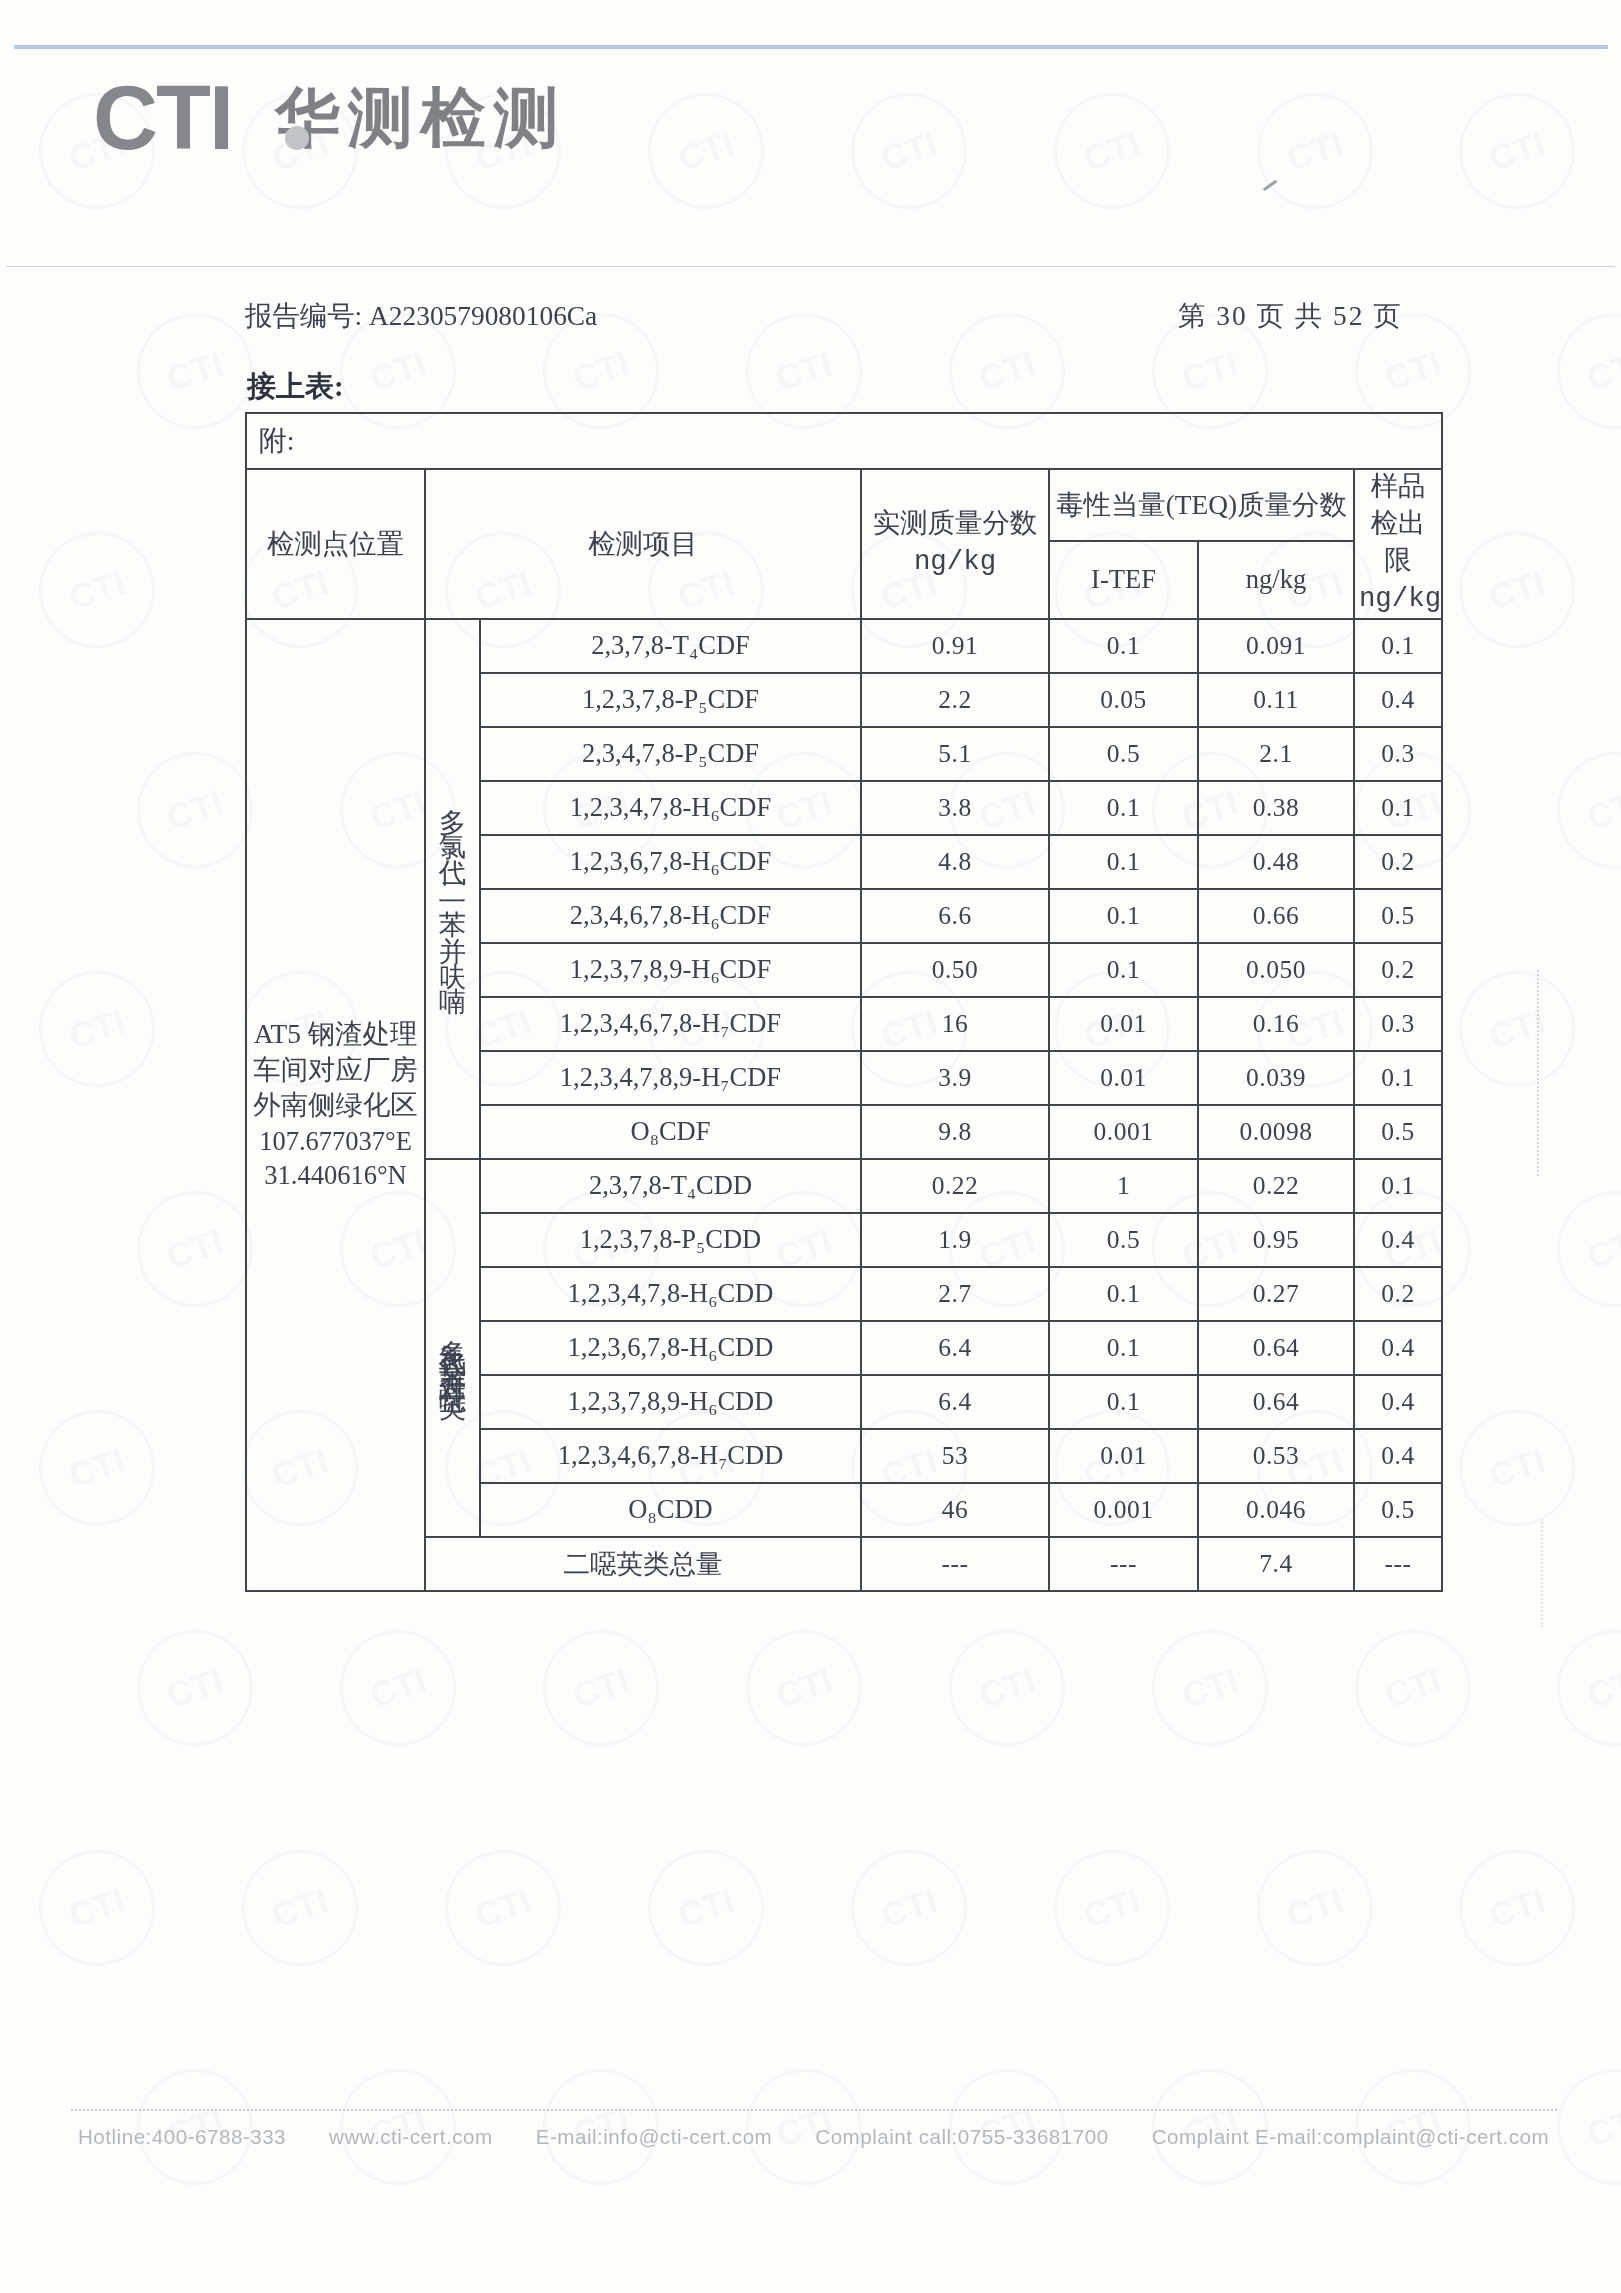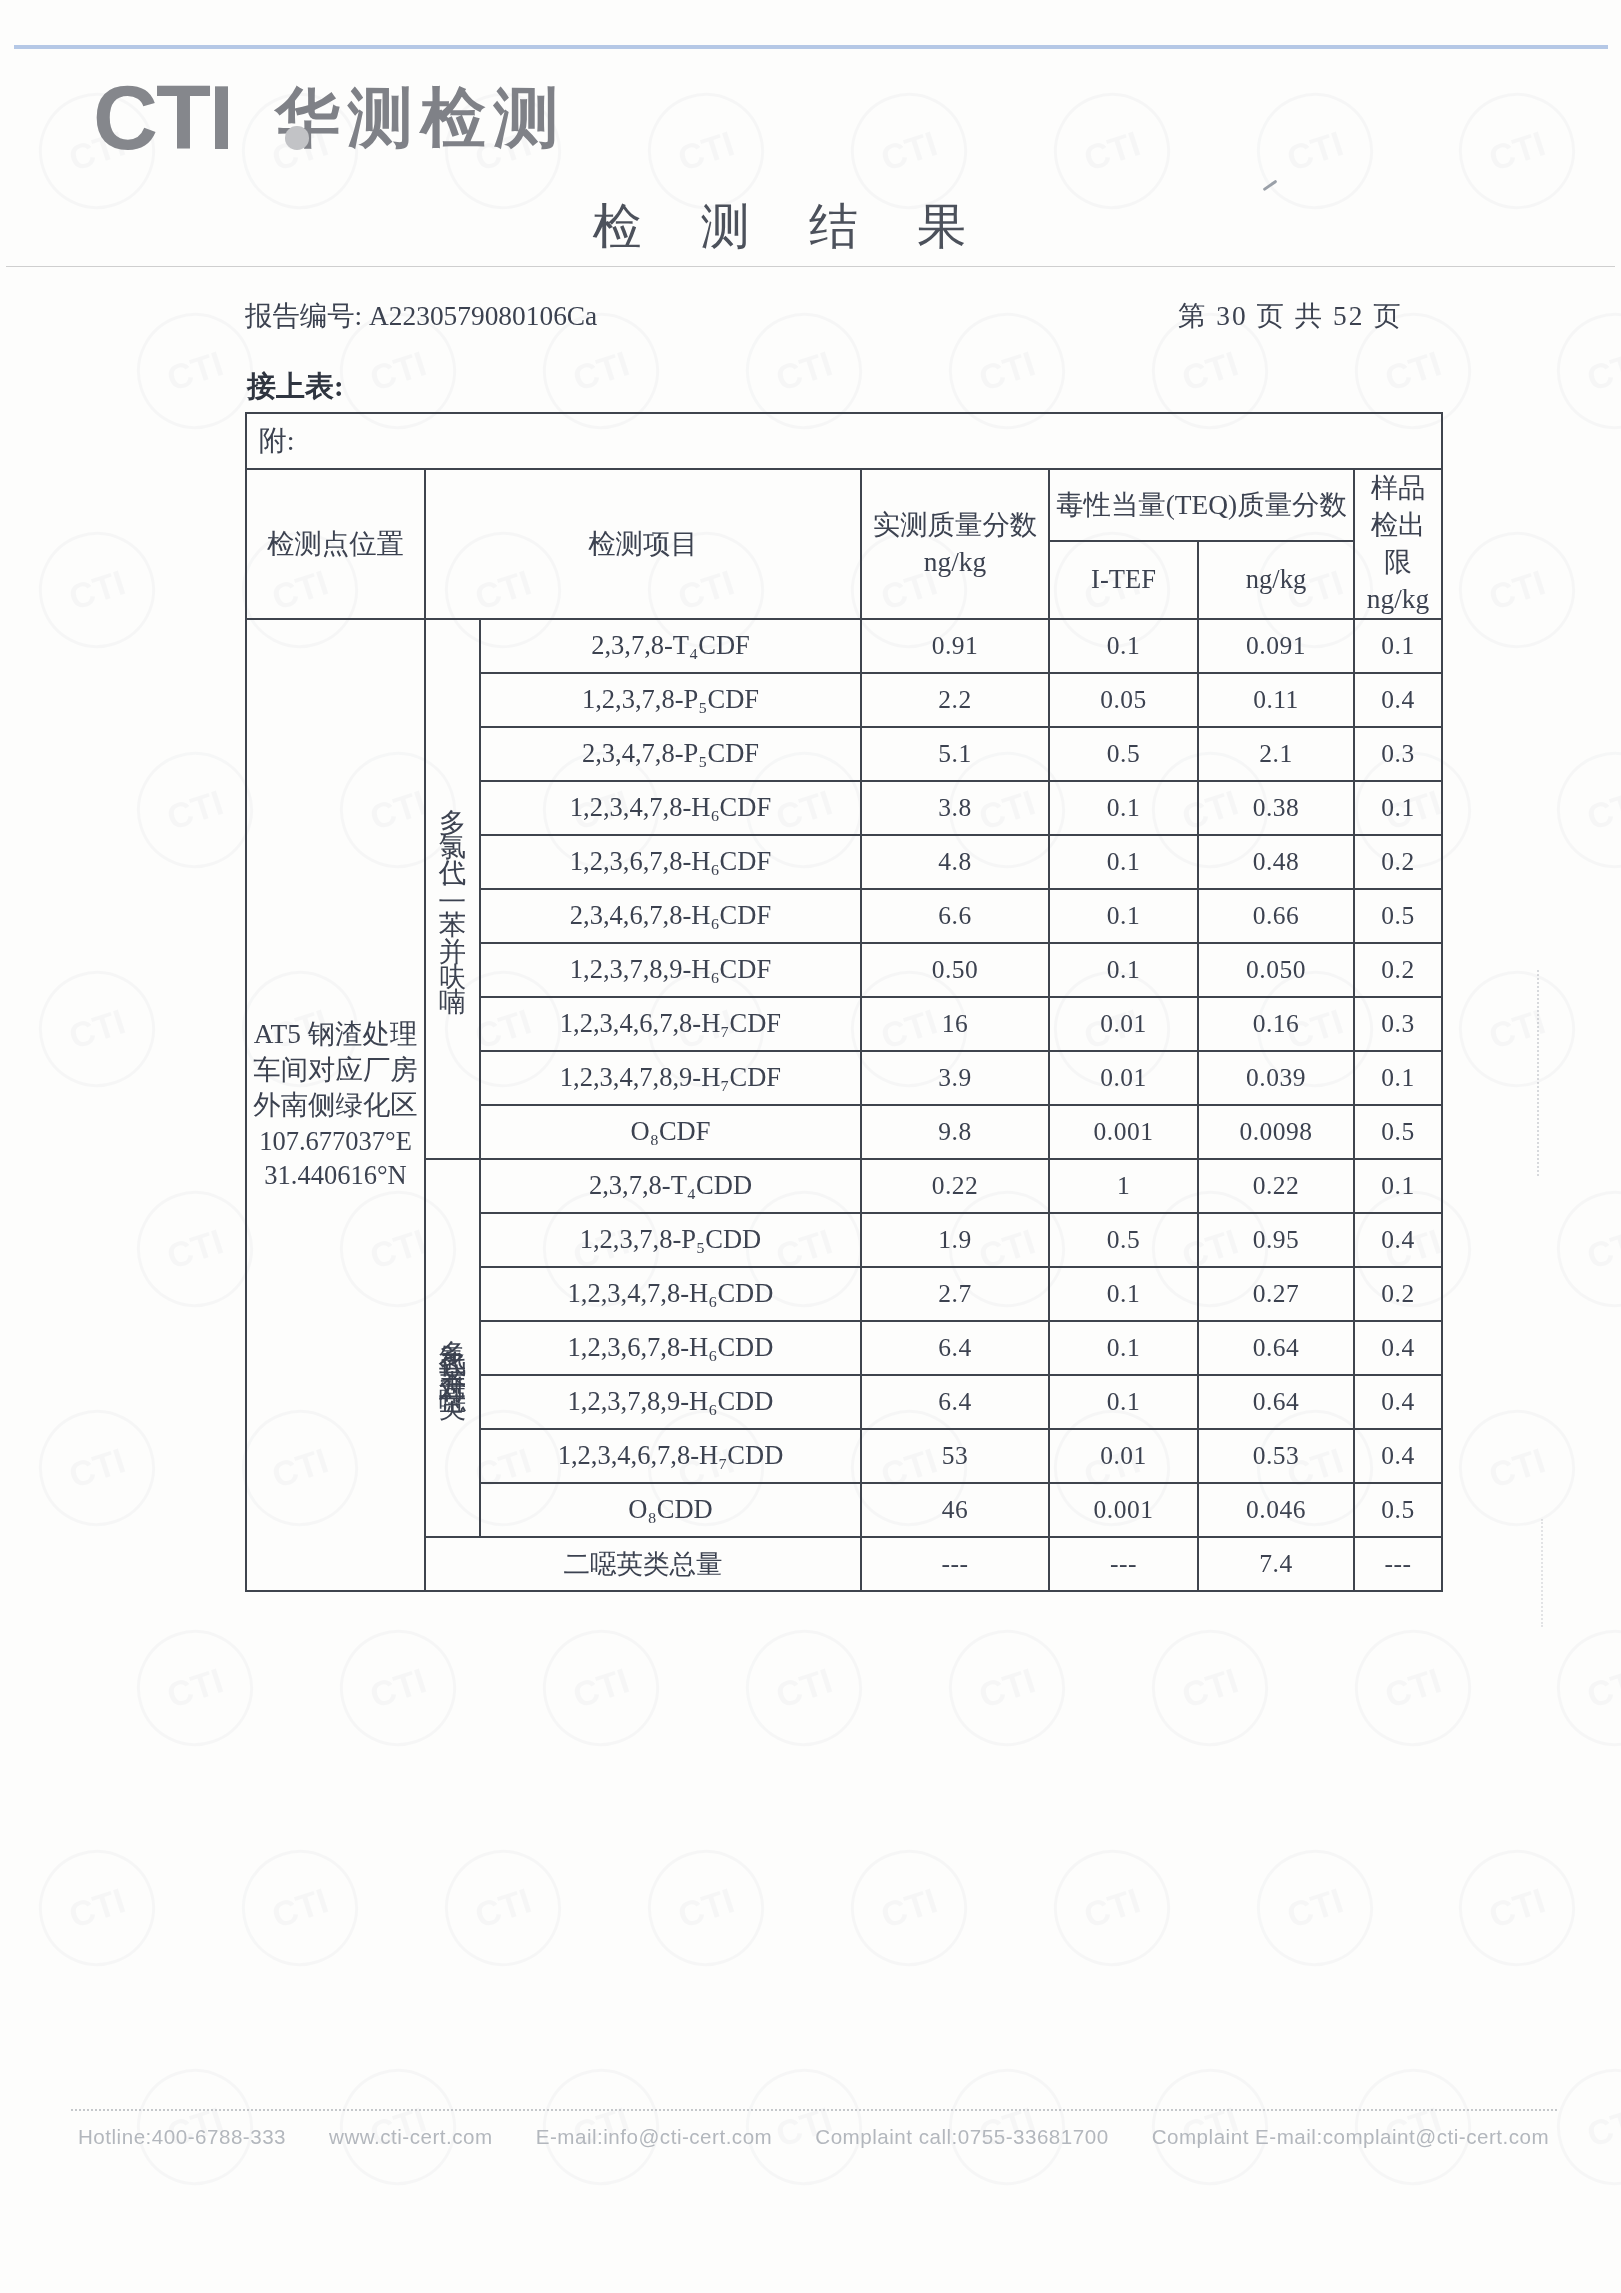--- a/index.html
+++ b/index.html
@@ -55,21 +55,21 @@
   }
   table.results td{
     border:2px solid #3f444d;text-align:center;vertical-align:middle;
     padding:0 3.9px;overflow:hidden;
   }
   table.results{border:2.9px solid #3a3f48;}
   tr.attach-row td{text-align:left;padding-left:11.8px;font-size:28px;height:54px;}
   tr.hdr1 td{height:65px;font-size:27.4px;}
   tr.hdr2 td{height:71px;font-size:26.5px;}
   tr.datarow td{height:52px;}
-  .two-line{line-height:1.35;}
+  .two-line{line-height:1.35;font-family:Liberation Mono, monospace;}
   .loc-cell{font-size:27.4px;line-height:1.3;padding:0 5.9px;}
   .loc-cn{letter-spacing:0px;}
   .loc-coord{font-size:26.5px;text-align:center;}
   .grp-cell{
     writing-mode:vertical-rl;text-orientation:upright;
     font-size:27.4px;padding:5.9px 0;
   }
   .grp-cdf{letter-spacing:25.5px;}
   .grp-cdd{letter-spacing:5.9px;}
   .num{font-size:25.5px;letter-spacing:0.5px;}
@@ -178,21 +178,20 @@
 <div class="content">
 
   <div class="top-line"></div>
 
   <div class="logo">
     <span class="logo-cti">CTI</span>
     <span class="logo-dot"></span>
     <span class="logo-cn">华测检测</span>
   </div>
 
-  <div class="doc-title">检 测 结 果</div>
   <div class="title-rule"></div>
   <div class="title-tick"></div>
 
   <div class="meta-report">报告编号: A2230579080106Ca</div>
   <div class="meta-page">第 30 页 共 52 页</div>
   <div class="continue-label">接上表:</div>
 
   <table class="results">
     <colgroup>
       <col style="width:179px">

